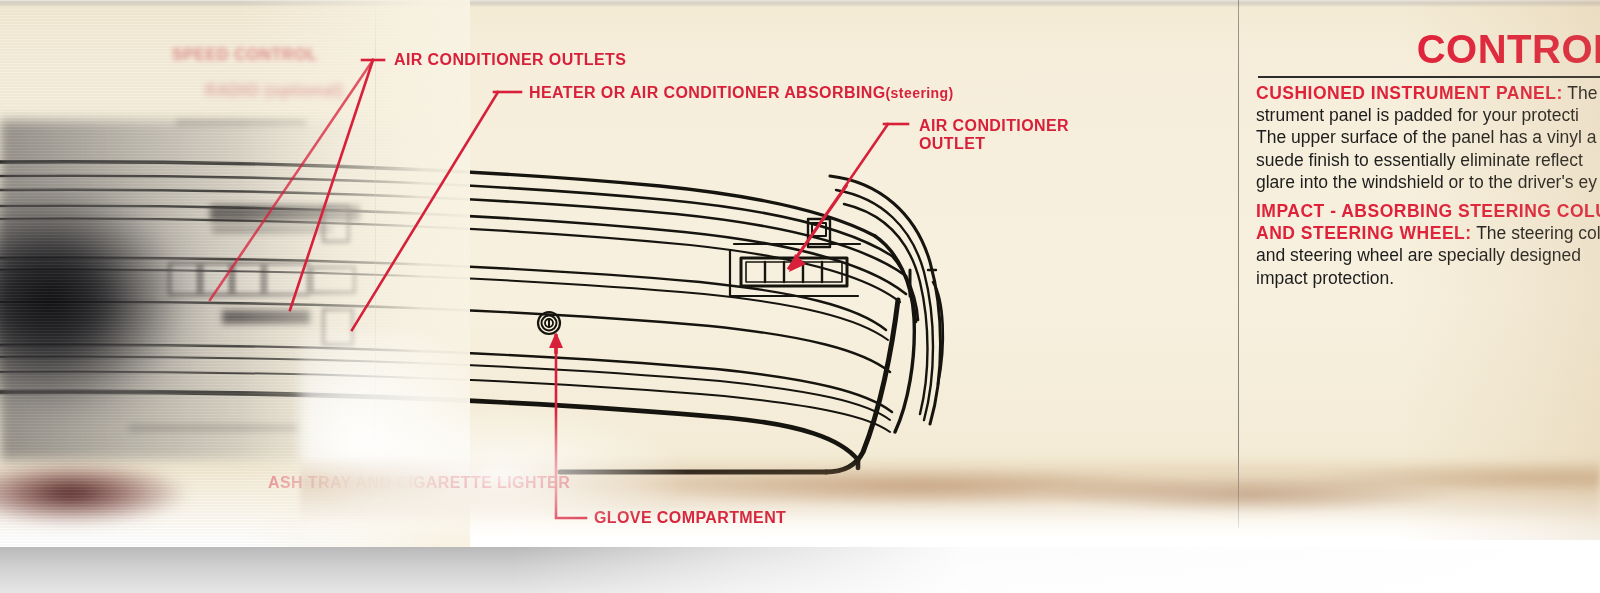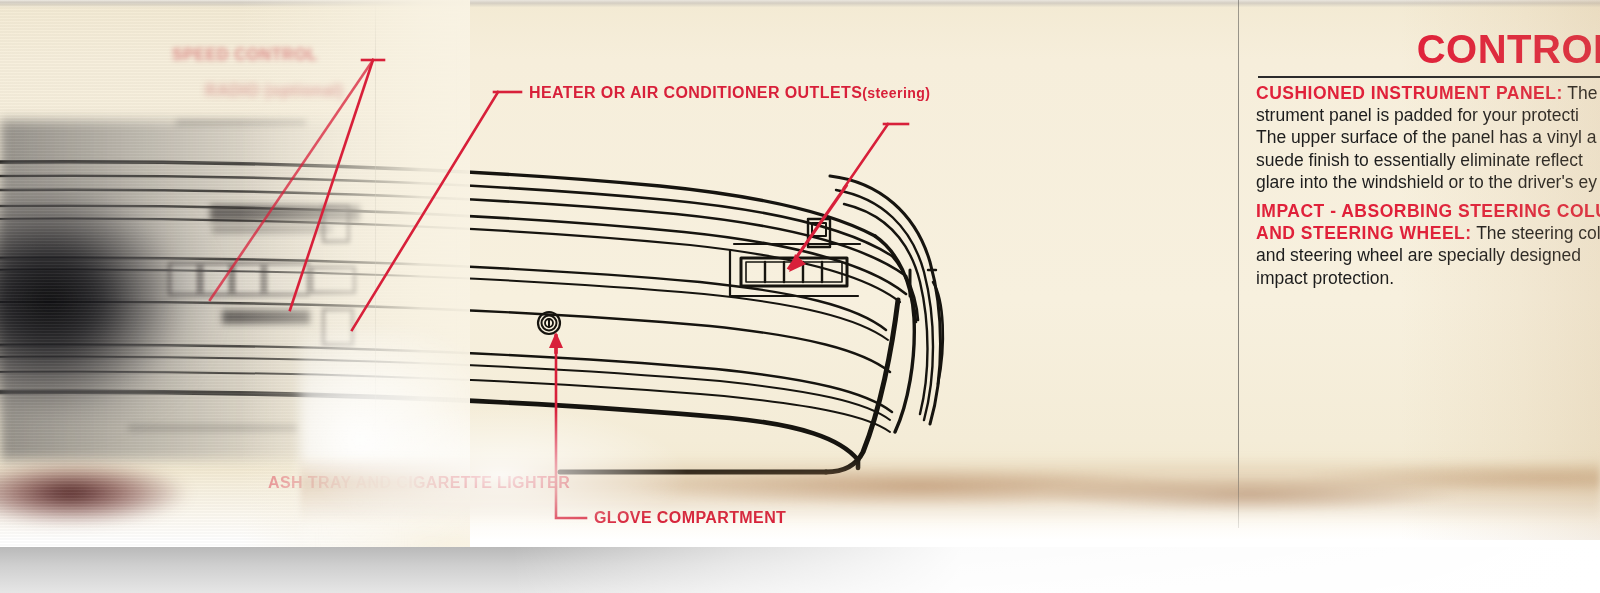--- a/index.html
+++ b/index.html
@@ -342,25 +342,30 @@
       <path d="M 888,124 L 844,188"></path>
       <path stroke-width="3.2" d="M 846,186 L 789,268"></path>
       <path stroke-width="0" fill="#d8203a" d="M 795,254 L 789,272 L 806,264 Z"></path>
 
       <path d="M 586,518 L 556,518 L 556,345"></path>
       <path stroke-width="3.6" d="M 556,352 L 556,336"></path>
       <path stroke-width="0" fill="#d8203a" d="M 549,348 L 563,348 L 556,332 Z"></path>
     </g>
   </svg>
 
+  <div class="callout" style="left:394px; top:51px; font-size:16px;">AIR CONDITIONER OUTLETS</div>
 
   <div class="callout" style="left:529px; top:84px; font-size:16px;">
-    <span>HEATER OR AIR CONDITIONER  OUTLETS</span><span class="opt">(steering)</span>
+    <span>HEATER OR AIR CONDITIONER  ABSORBING</span><span class="opt">(steering)</span>
   </div>
 
+  <div class="callout" style="left:919px; top:117px; font-size:16px;">
+    <span class="l1">AIR  CONDITIONER</span><br>
+    <span class="l2">OUTLET</span>
+  </div>
 
   <div class="callout" style="left:594px; top:509px; font-size:16px;">GLOVE COMPARTMENT</div>
 
   <div class="callout" style="left:268px; top:474px; font-size:16px; color:rgba(216,32,58,.92);
               -webkit-mask-image: linear-gradient(to right, rgba(0,0,0,.45) 0%, rgba(0,0,0,.18) 16%, rgba(0,0,0,.05) 30%, rgba(0,0,0,.04) 46%, rgba(0,0,0,.55) 58%, rgba(0,0,0,1) 66%, rgba(0,0,0,1) 100%);
               mask-image: linear-gradient(to right, rgba(0,0,0,.45) 0%, rgba(0,0,0,.18) 16%, rgba(0,0,0,.05) 30%, rgba(0,0,0,.04) 46%, rgba(0,0,0,.55) 58%, rgba(0,0,0,1) 66%, rgba(0,0,0,1) 100%);">ASH TRAY AND CIGARETTE LIGHTER</div>
 
   <div class="faded-label" style="left:172px; top:46px; font-size:16px;">SPEED CONTROL</div>
   <div class="faded-label more" style="left:205px; top:82px; font-size:16px;">RADIO (optional)</div>
 

